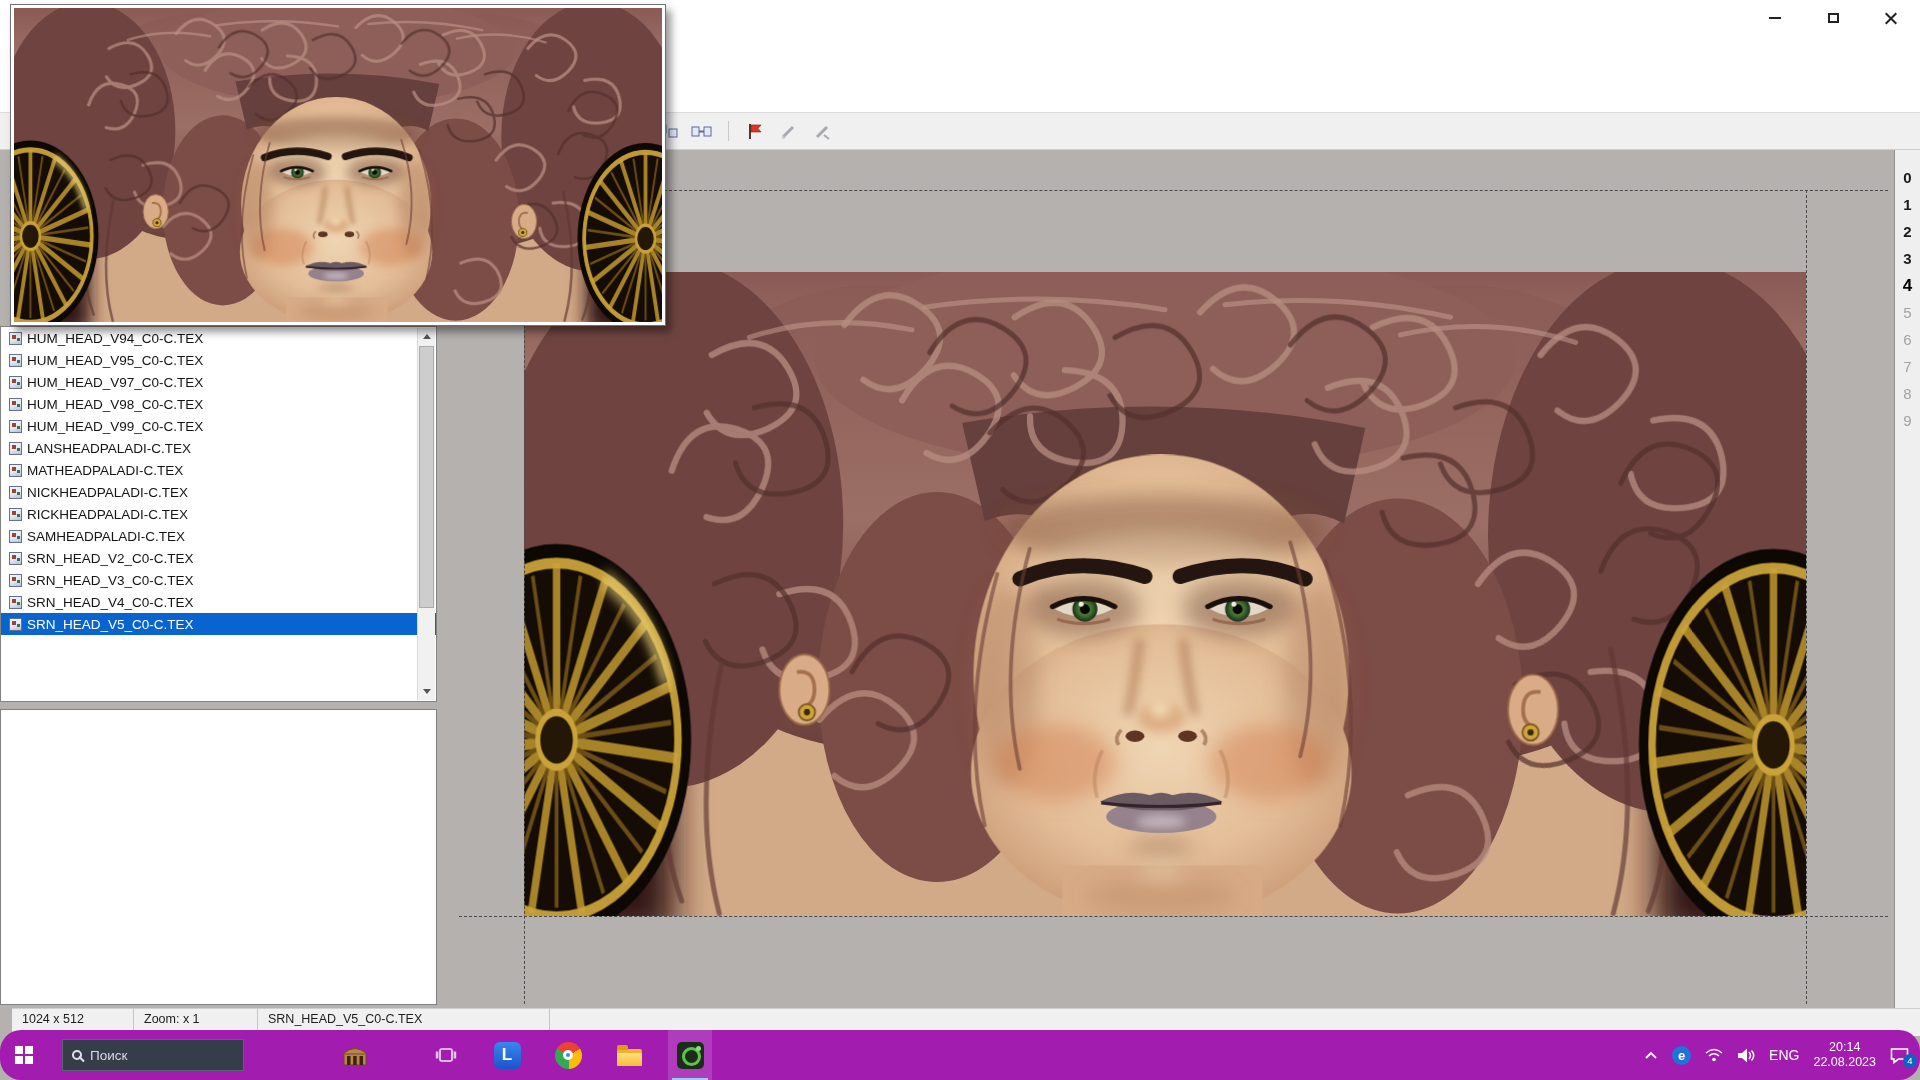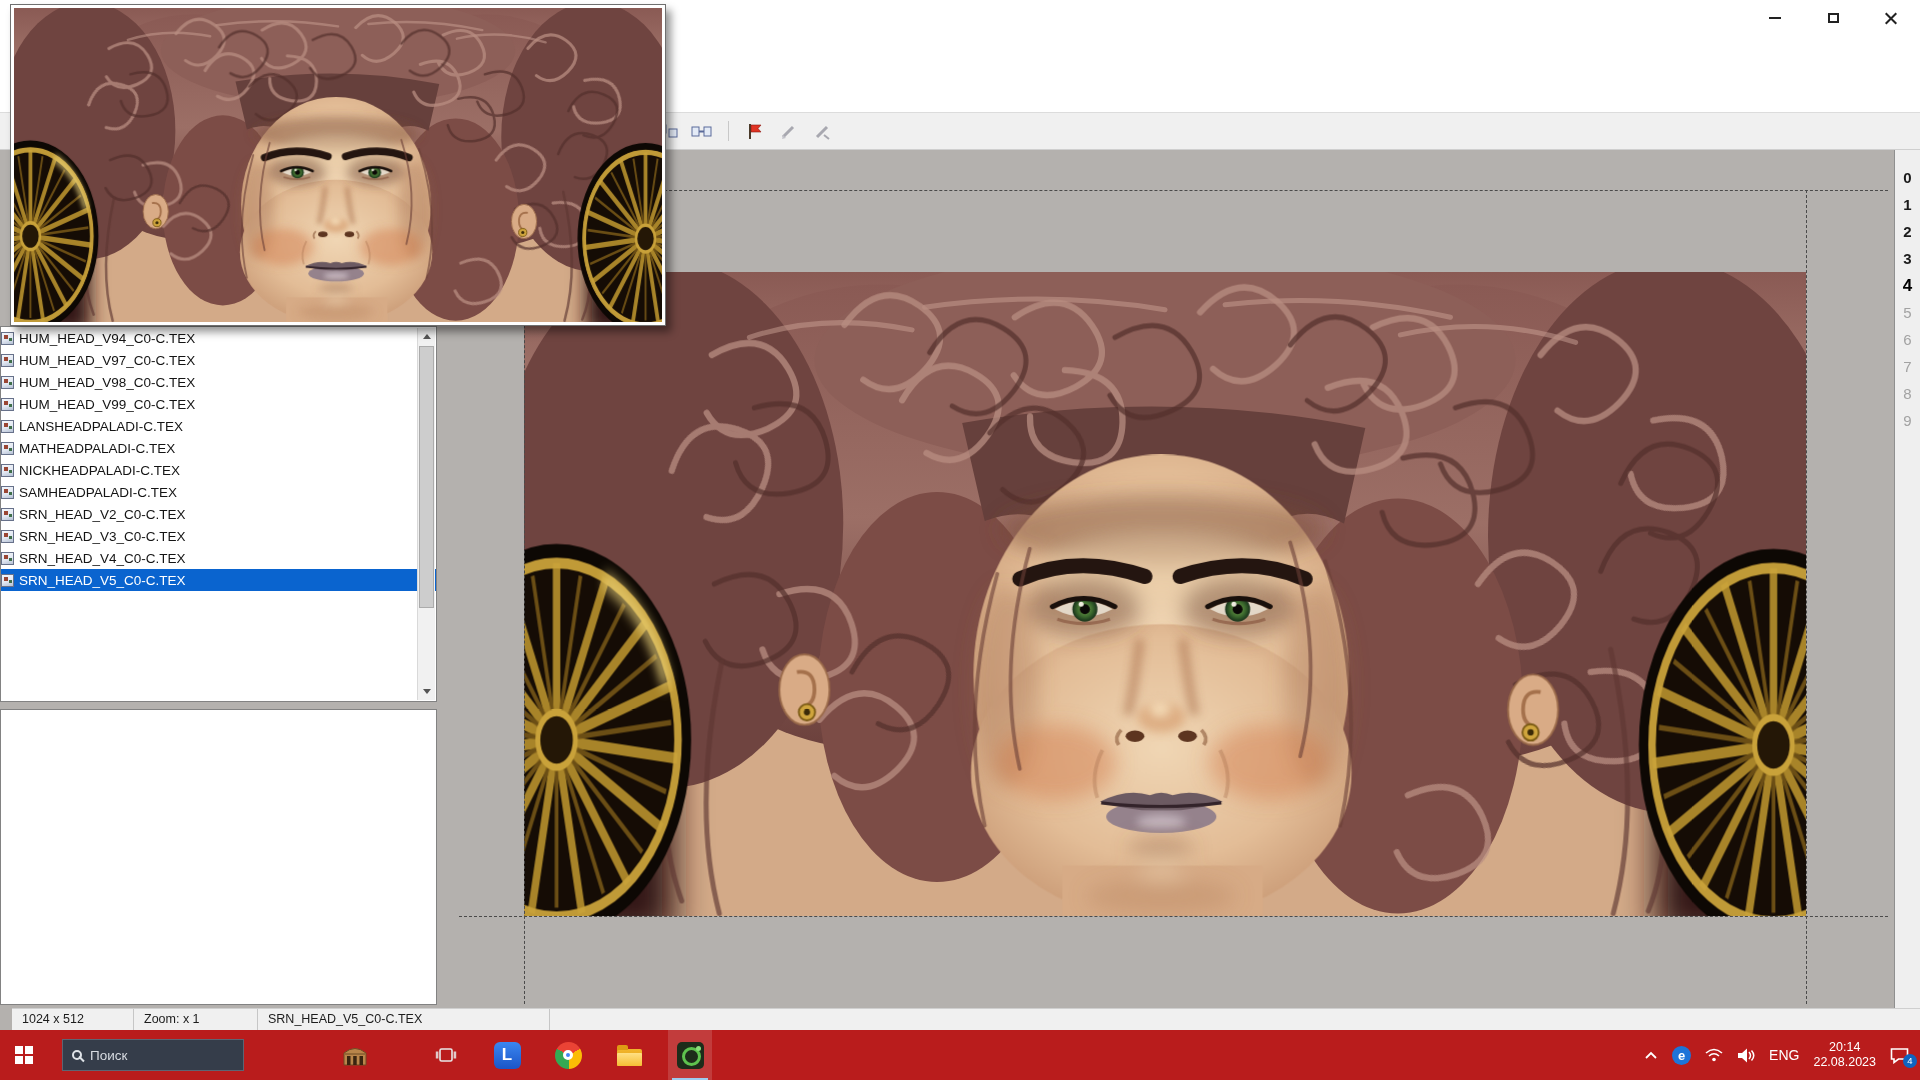--- a/index.html
+++ b/index.html
@@ -39,21 +39,21 @@
               background:#efefef; border-left:1px solid #8f8f8f; z-index:6;
               padding-top:14px; display:flex; flex-direction:column; align-items:center; }
   .mnum { height:27px; line-height:27px; font-size:15px; width:100%; text-align:center; }
   .mnum.dark { color:#1b1b1b; font-weight:bold; }
   .mnum.dim  { color:#a2a2a2; font-weight:normal; }
   .mnum.sel  { color:#000; font-size:17px; }
 
   
   .filelist { position:absolute; left:0; top:326px; width:437px; height:376px; background:#fff;
               border:1px solid #828282; z-index:20; overflow:hidden; }
-  .lrow { height:22px; display:flex; align-items:center; gap:5px; padding-left:0; padding-right:22px;
+  .lrow { height:22px; display:flex; align-items:center; gap:5px; padding-left:8px; padding-right:22px;
           font-size:13.5px; color:#141414; white-space:nowrap; }
   .lrow.sel { background:#0a64cf; color:#fff; }
   .ficon { width:13px; height:13px; flex:0 0 13px; border:1px solid #67718a;
            background:linear-gradient(160deg,#f3f6fb 0%,#e2e8f2 55%,#b4c0d4 100%); position:relative; }
   .ficon::before { content:""; position:absolute; left:2px; top:2px; width:4px; height:4px; background:#9a4634; }
   .ficon::after  { content:""; position:absolute; left:7px; top:5px; width:3px; height:3px; background:#3f6e4a; }
 
   .vscroll { position:absolute; right:1px; top:1px; bottom:1px; width:18px; background:#f1f1f1;
              border-left:1px solid #d9d9d9; z-index:21; }
   .sarrow { position:absolute; left:0; width:17px; height:17px; background:#f1f1f1;
@@ -70,21 +70,21 @@
   .preview { position:absolute; left:10px; top:4px; width:656px; height:322px; background:#fff;
              border:1px solid #6f6f6f; padding:3px; box-shadow:5px 6px 8px rgba(0,0,0,.42); z-index:40; }
 
   
   .statusbar { position:absolute; left:12px; top:1008px; width:100%; height:28px; background:#f0f0f0;
                border-top:1px solid #cfcfcf; display:flex; z-index:25; font-size:12.5px; color:#1c1c1c; }
   .scell { line-height:21px; padding-left:10px; border-right:1px solid #c6c6c6; }
   .sc1 { width:122px; } .sc2 { width:124px; } .sc3 { width:292px; } .sc4 { flex:1; border-right:none; }
 
   
-  .taskbar { position:absolute; left:0; top:1030px; width:100%; height:50px; background:#b91c1c; z-index:50; }
+  .taskbar { position:absolute; left:0; top:1030px; width:100%; height:50px; background:#a21caf; z-index:50;border-radius:21px; }
   .startbtn { position:absolute; left:0; top:0; width:48px; height:50px; display:flex; align-items:center; justify-content:center; }
   .winlogo { display:grid; grid-template-columns:8px 8px; grid-template-rows:8px 8px; gap:2px; }
   .winlogo span { background:#fff; }
   .searchbox { position:absolute; left:62px; top:9px; width:182px; height:32px; background:#353d4a;
                border:1px solid #5d6573; display:flex; align-items:center; gap:8px; padding-left:9px; }
   .searchbox input { background:transparent; border:none; outline:none; color:#e8eaee; font-size:13.5px;
                      font-family:"Liberation Sans",sans-serif; width:130px; }
   .searchbox input::placeholder { color:#d7dbe1; opacity:1; }
   .mag { width:10px; height:10px; border:2px solid #dfe3e8; border-radius:50%; position:relative; flex:0 0 10px; }
   .mag::after { content:""; position:absolute; width:7px; height:2px; background:#dfe3e8;
@@ -418,20 +418,24 @@
     <span class="mnum dim">9</span>
   </div>
 
   <div class="filelist">
     <div class="lrow">
         <span class="ficon"></span>
         <span>HUM_HEAD_V94_C0-C.TEX</span>
       </div>
     <div class="lrow">
         <span class="ficon"></span>
+        <span>HUM_HEAD_V95_C0-C.TEX</span>
+      </div>
+    <div class="lrow">
+        <span class="ficon"></span>
         <span>HUM_HEAD_V97_C0-C.TEX</span>
       </div>
     <div class="lrow">
         <span class="ficon"></span>
         <span>HUM_HEAD_V98_C0-C.TEX</span>
       </div>
     <div class="lrow">
         <span class="ficon"></span>
         <span>HUM_HEAD_V99_C0-C.TEX</span>
       </div>
@@ -439,20 +443,24 @@
         <span class="ficon"></span>
         <span>LANSHEADPALADI-C.TEX</span>
       </div>
     <div class="lrow">
         <span class="ficon"></span>
         <span>MATHEADPALADI-C.TEX</span>
       </div>
     <div class="lrow">
         <span class="ficon"></span>
         <span>NICKHEADPALADI-C.TEX</span>
+      </div>
+    <div class="lrow">
+        <span class="ficon"></span>
+        <span>RICKHEADPALADI-C.TEX</span>
       </div>
     <div class="lrow">
         <span class="ficon"></span>
         <span>SAMHEADPALADI-C.TEX</span>
       </div>
     <div class="lrow">
         <span class="ficon"></span>
         <span>SRN_HEAD_V2_C0-C.TEX</span>
       </div>
     <div class="lrow">

